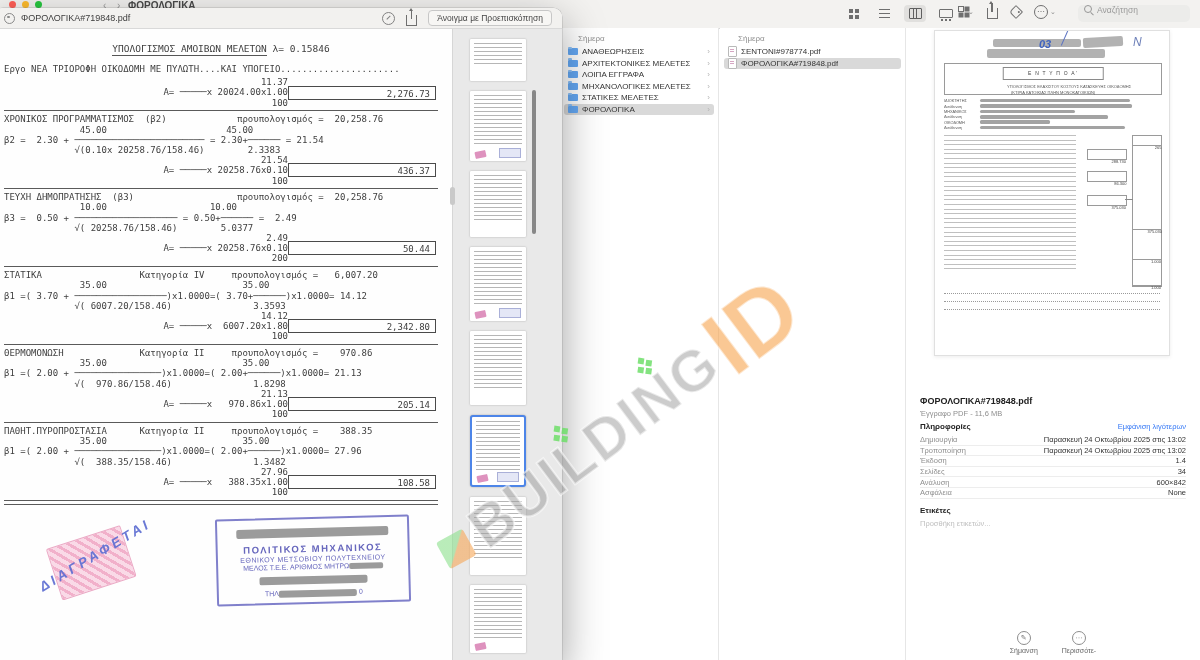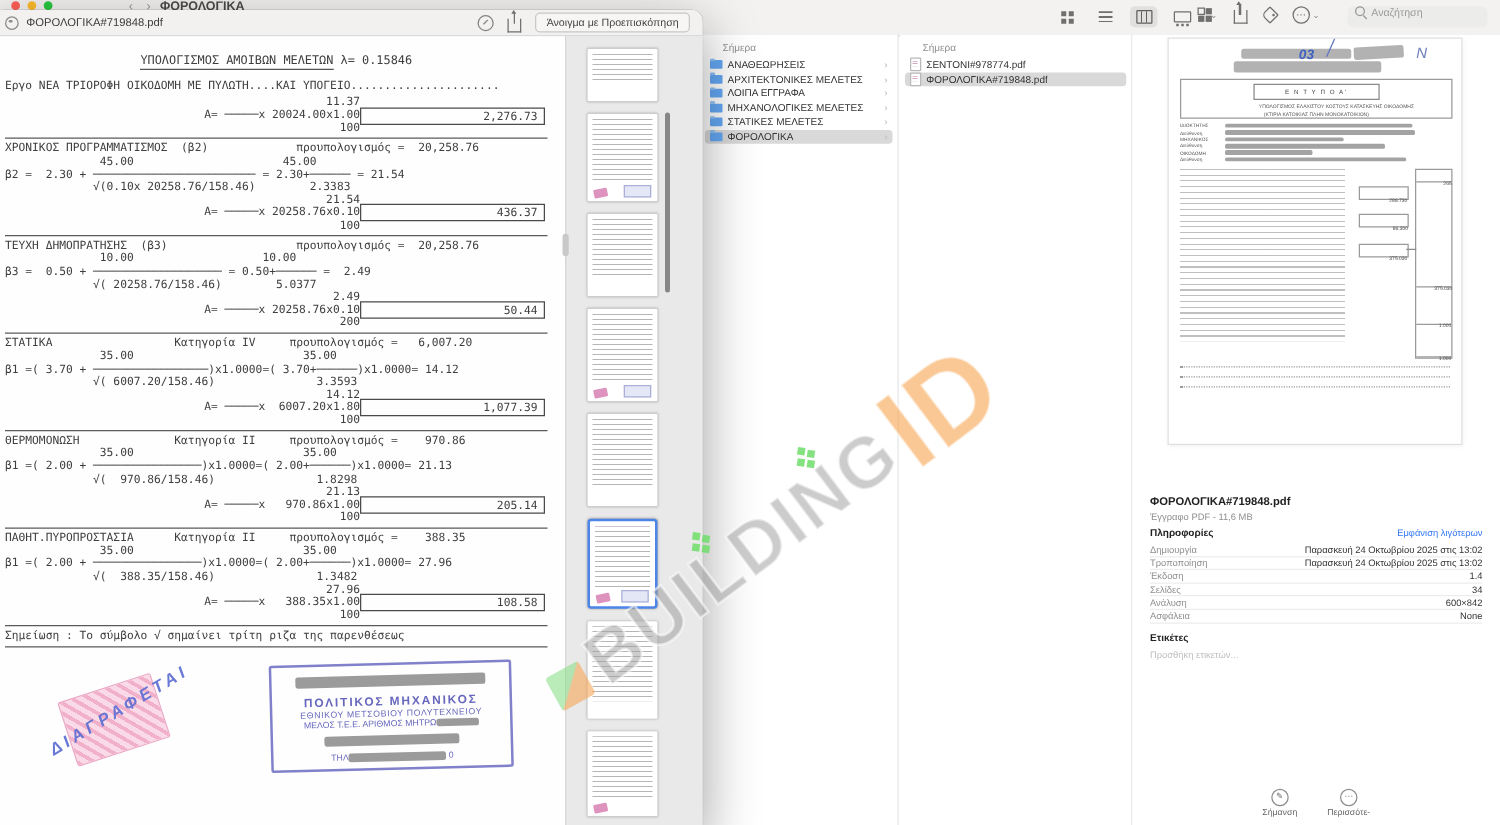--- a/index.html
+++ b/index.html
@@ -394,21 +394,21 @@
               </div>
               <hr class="rule">
               <pre>ΣΤΑΤΙΚΑ                  Κατηγορία IV     προυπολογισμός =   6,007.20
               35.00                         35.00
 β1 =( 3.70 + ─────────────────)x1.0000=( 3.70+──────)x1.0000= 14.12
              √( 6007.20/158.46)               3.3593</pre>
               <div class="a-row">
                 <pre>   14.12
 A= ─────x  6007.20x1.80
    100</pre>
-                <div class="rbox">1,077.39</div>
+                <div class="rbox">2,342.80</div>
               </div>
               <hr class="rule">
               <pre>ΘΕΡΜΟΜΟΝΩΣΗ              Κατηγορία II     προυπολογισμός =    970.86
               35.00                         35.00
 β1 =( 2.00 + ────────────────)x1.0000=( 2.00+──────)x1.0000= 21.13
              √(  970.86/158.46)               1.8298</pre>
               <div class="a-row">
                 <pre>   21.13
 A= ─────x   970.86x1.00
    100</pre>
@@ -420,21 +420,20 @@
 β1 =( 2.00 + ────────────────)x1.0000=( 2.00+──────)x1.0000= 27.96
              √(  388.35/158.46)               1.3482</pre>
               <div class="a-row">
                 <pre>   27.96
 A= ─────x   388.35x1.00
    100</pre>
                 <div class="rbox">108.58</div>
               </div>
               <hr class="rule">
             </div>
-          <pre>Σημείωση : Το σύμβολο √ σημαίνει τρίτη ριζα της παρενθέσεως</pre>
           <hr class="rule">
           <div class="stamps">
             <div class="stamp-pink">
               <div class="sp-img"></div>
               <span class="sp-text">ΔΙΑΓΡΑΦΕΤΑΙ</span>
             </div>
             <div class="stamp-blue">
               <span class="sb-redact" style="width:152px;height:9px;"></span>
               <div class="sb-l1">ΠΟΛΙΤΙΚΟΣ ΜΗΧΑΝΙΚΟΣ</div>
               <div class="sb-l2">ΕΘΝΙΚΟΥ ΜΕΤΣΟΒΙΟΥ ΠΟΛΥΤΕΧΝΕΙΟΥ</div>

